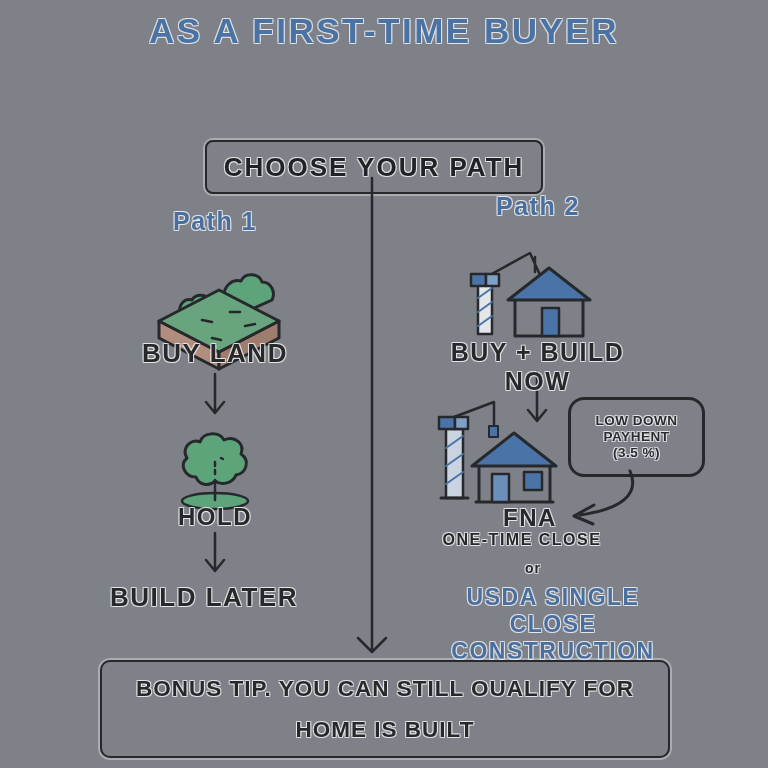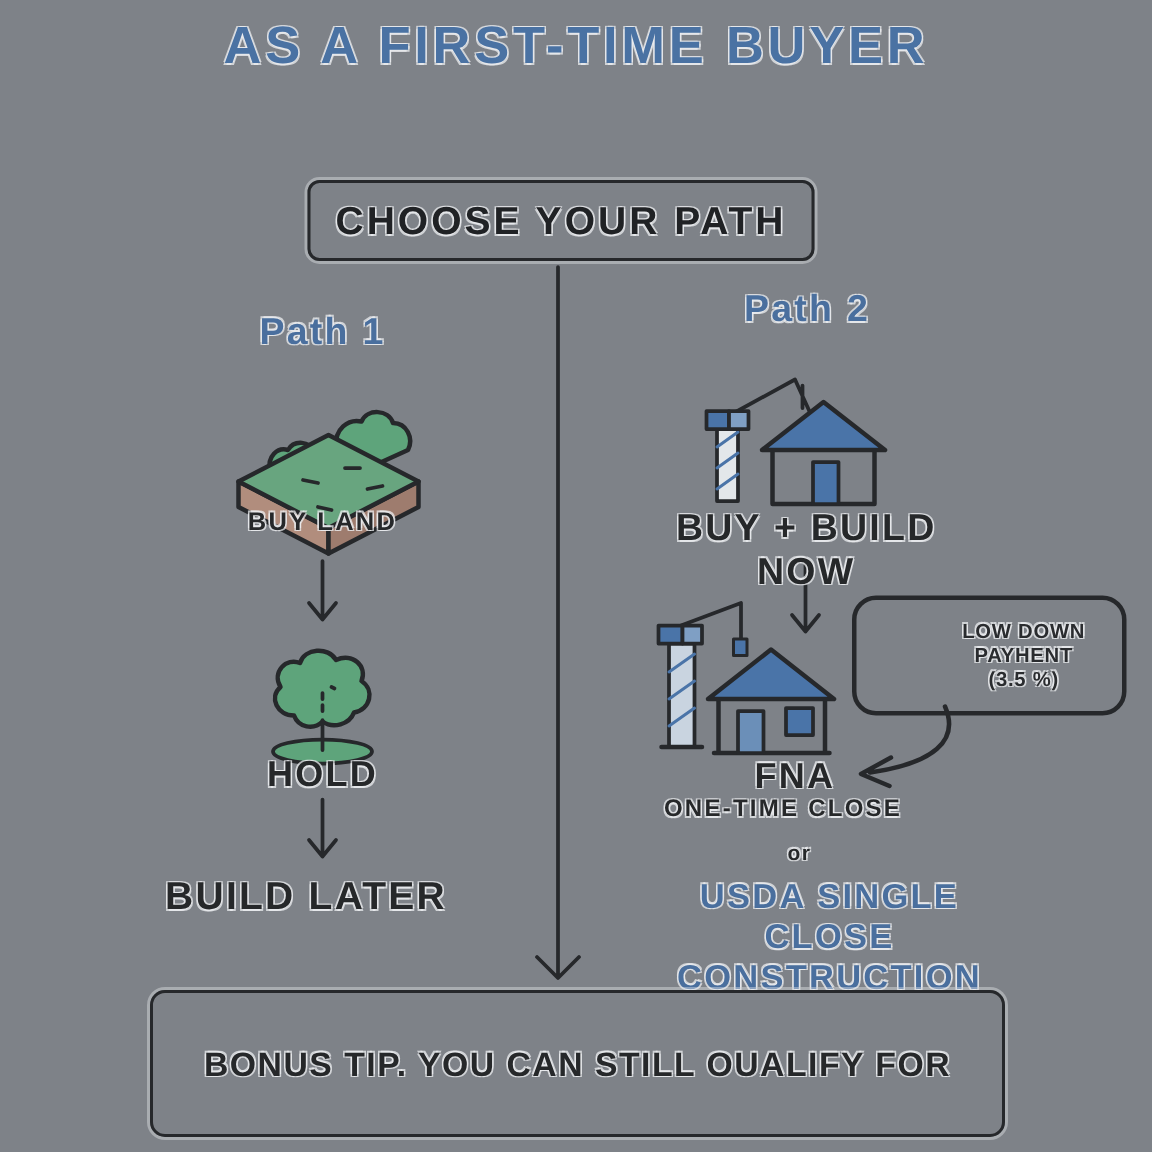--- a/index.html
+++ b/index.html
@@ -15,30 +15,30 @@
   }
   .title{
     left:0;top:8px;width:768px;text-align:center;
     color:#4a72a3;font-weight:bold;font-size:35px;letter-spacing:2.5px;line-height:45px;
   }
   .box{
     border:2.5px solid #26282b;border-radius:8px;
     box-shadow:0 0 0 2px rgba(235,237,239,.4);
     display:flex;align-items:center;justify-content:center;text-align:center;
   }
-  .choose-box{left:205px;top:120px;width:334px;height:50px;}
+  .choose-box{left:205px;top:140px;width:334px;height:50px;}
   .choose-box span{color:#202225;font-weight:bold;font-size:26px;letter-spacing:2px;}
   .path-label{color:#4a6f9e;font-weight:bold;font-size:25px;letter-spacing:1.5px;text-align:center;}
   .dark-step{color:#26282a;font-weight:bold;text-align:center;letter-spacing:1.5px;}
   .blue-step{color:#4a6f9e;font-weight:bold;text-align:center;letter-spacing:1.5px;}
   .bubble{
     left:568px;top:397px;width:131px;height:74px;
     border:3px solid #26282b;border-radius:16px;
     display:flex;flex-direction:column;align-items:center;justify-content:center;
-    color:#2a2c2f;font-weight:bold;font-size:13.5px;letter-spacing:.5px;line-height:16px;text-align:center;padding-left:46px;
+    color:#2a2c2f;font-weight:bold;font-size:13.5px;letter-spacing:.5px;line-height:16px;text-align:center;
   }
   .bonus-box{
     left:100px;top:660px;width:566px;height:94px;border-radius:10px;
     flex-direction:column;
     color:#26282a;font-weight:bold;font-size:22.5px;letter-spacing:1px;line-height:29px;gap:12px;
   }
   svg{display:block;}
   .lines{left:0;top:0;pointer-events:none;}
 </style>
 </head>
@@ -65,21 +65,21 @@
 
 <svg class="abs" style="left:150px;top:252px;" width="138" height="122" viewBox="0 0 138 122" stroke="#26282b" stroke-width="3" stroke-linejoin="round" stroke-linecap="round">
   <path fill="#5ea47b" d="M74 46 C 73 34 82 27 91 29 C 95 20 109 21 112 30 C 121 30 126 40 122 48 L 100 58 Z"></path>
   <path fill="#5ea47b" d="M30 62 C 28 52 35 46 42 48 C 46 41 57 42 59 49 C 66 50 68 59 64 64 Z"></path>
   <path fill="#b18d7d" d="M9 69 L69 100 L69 117 L9 86 Z"></path>
   <path fill="#9e7c6e" d="M69 100 L129 69 L129 86 L69 117 Z"></path>
   <path fill="#68a57f" d="M69 38 L129 69 L69 100 L9 69 Z"></path>
   <path stroke-width="2.5" d="M52 68 l10 2 M80 60 l10 0 M95 74 l10 -2 M62 86 l9 2"></path>
 </svg>
 
-<div class="abs dark-step halo" style="left:115px;top:338px;width:200px;font-size:17px;">BUY LAND</div>
+<div class="abs dark-step halo" style="left:115px;top:338px;width:200px;font-size:26px;">BUY LAND</div>
 
 <svg class="abs" style="left:163px;top:420px;" width="104" height="92" viewBox="0 0 104 92" stroke="#26282b" stroke-width="3" stroke-linejoin="round" stroke-linecap="round">
   <ellipse cx="52" cy="81" rx="33" ry="8" fill="#5ea47b" stroke-width="2.5"></ellipse>
   <path fill="#5ea47b" d="M33 57 C 22 57 16 45 24 38 C 18 28 28 18 37 22 C 40 12 56 11 61 20 C 72 15 82 24 78 34 C 87 40 84 53 73 55 C 70 63 59 66 52 61 C 46 67 36 65 33 57 Z"></path>
   <path stroke-width="2.5" d="M52 60 L52 80"></path>
   <path stroke-width="2.5" stroke-dasharray="4 4" d="M52 42 L52 58"></path>
   <path stroke-width="2.5" d="M58 38 l2 1"></path>
 </svg>
 
 <div class="abs dark-step halo" style="left:140px;top:503px;width:150px;font-size:24px;">HOLD</div>
@@ -121,13 +121,14 @@
 <div class="abs dark-step halo" style="left:430px;top:504px;width:200px;font-size:24px;">FNA</div>
 <div class="abs dark-step halo" style="left:397px;top:531px;width:250px;font-size:16px;">ONE-TIME CLOSE</div>
 <div class="abs dark-step halo" style="left:458px;top:560px;width:150px;font-size:14px;letter-spacing:1px;">or</div>
 <div class="abs blue-step halo" style="left:420px;top:584px;width:266px;font-size:23px;line-height:27px;">
   <div>USDA SINGLE CLOSE</div>
   <div>CONSTRUCTION</div>
 </div>
 
 <div class="abs box bonus-box">
   <div class="halo">BONUS TIP. YOU CAN STILL OUALIFY FOR</div>
+  <div class="halo">HOME IS BUILT</div>
 </div>
 
 </body></html>

